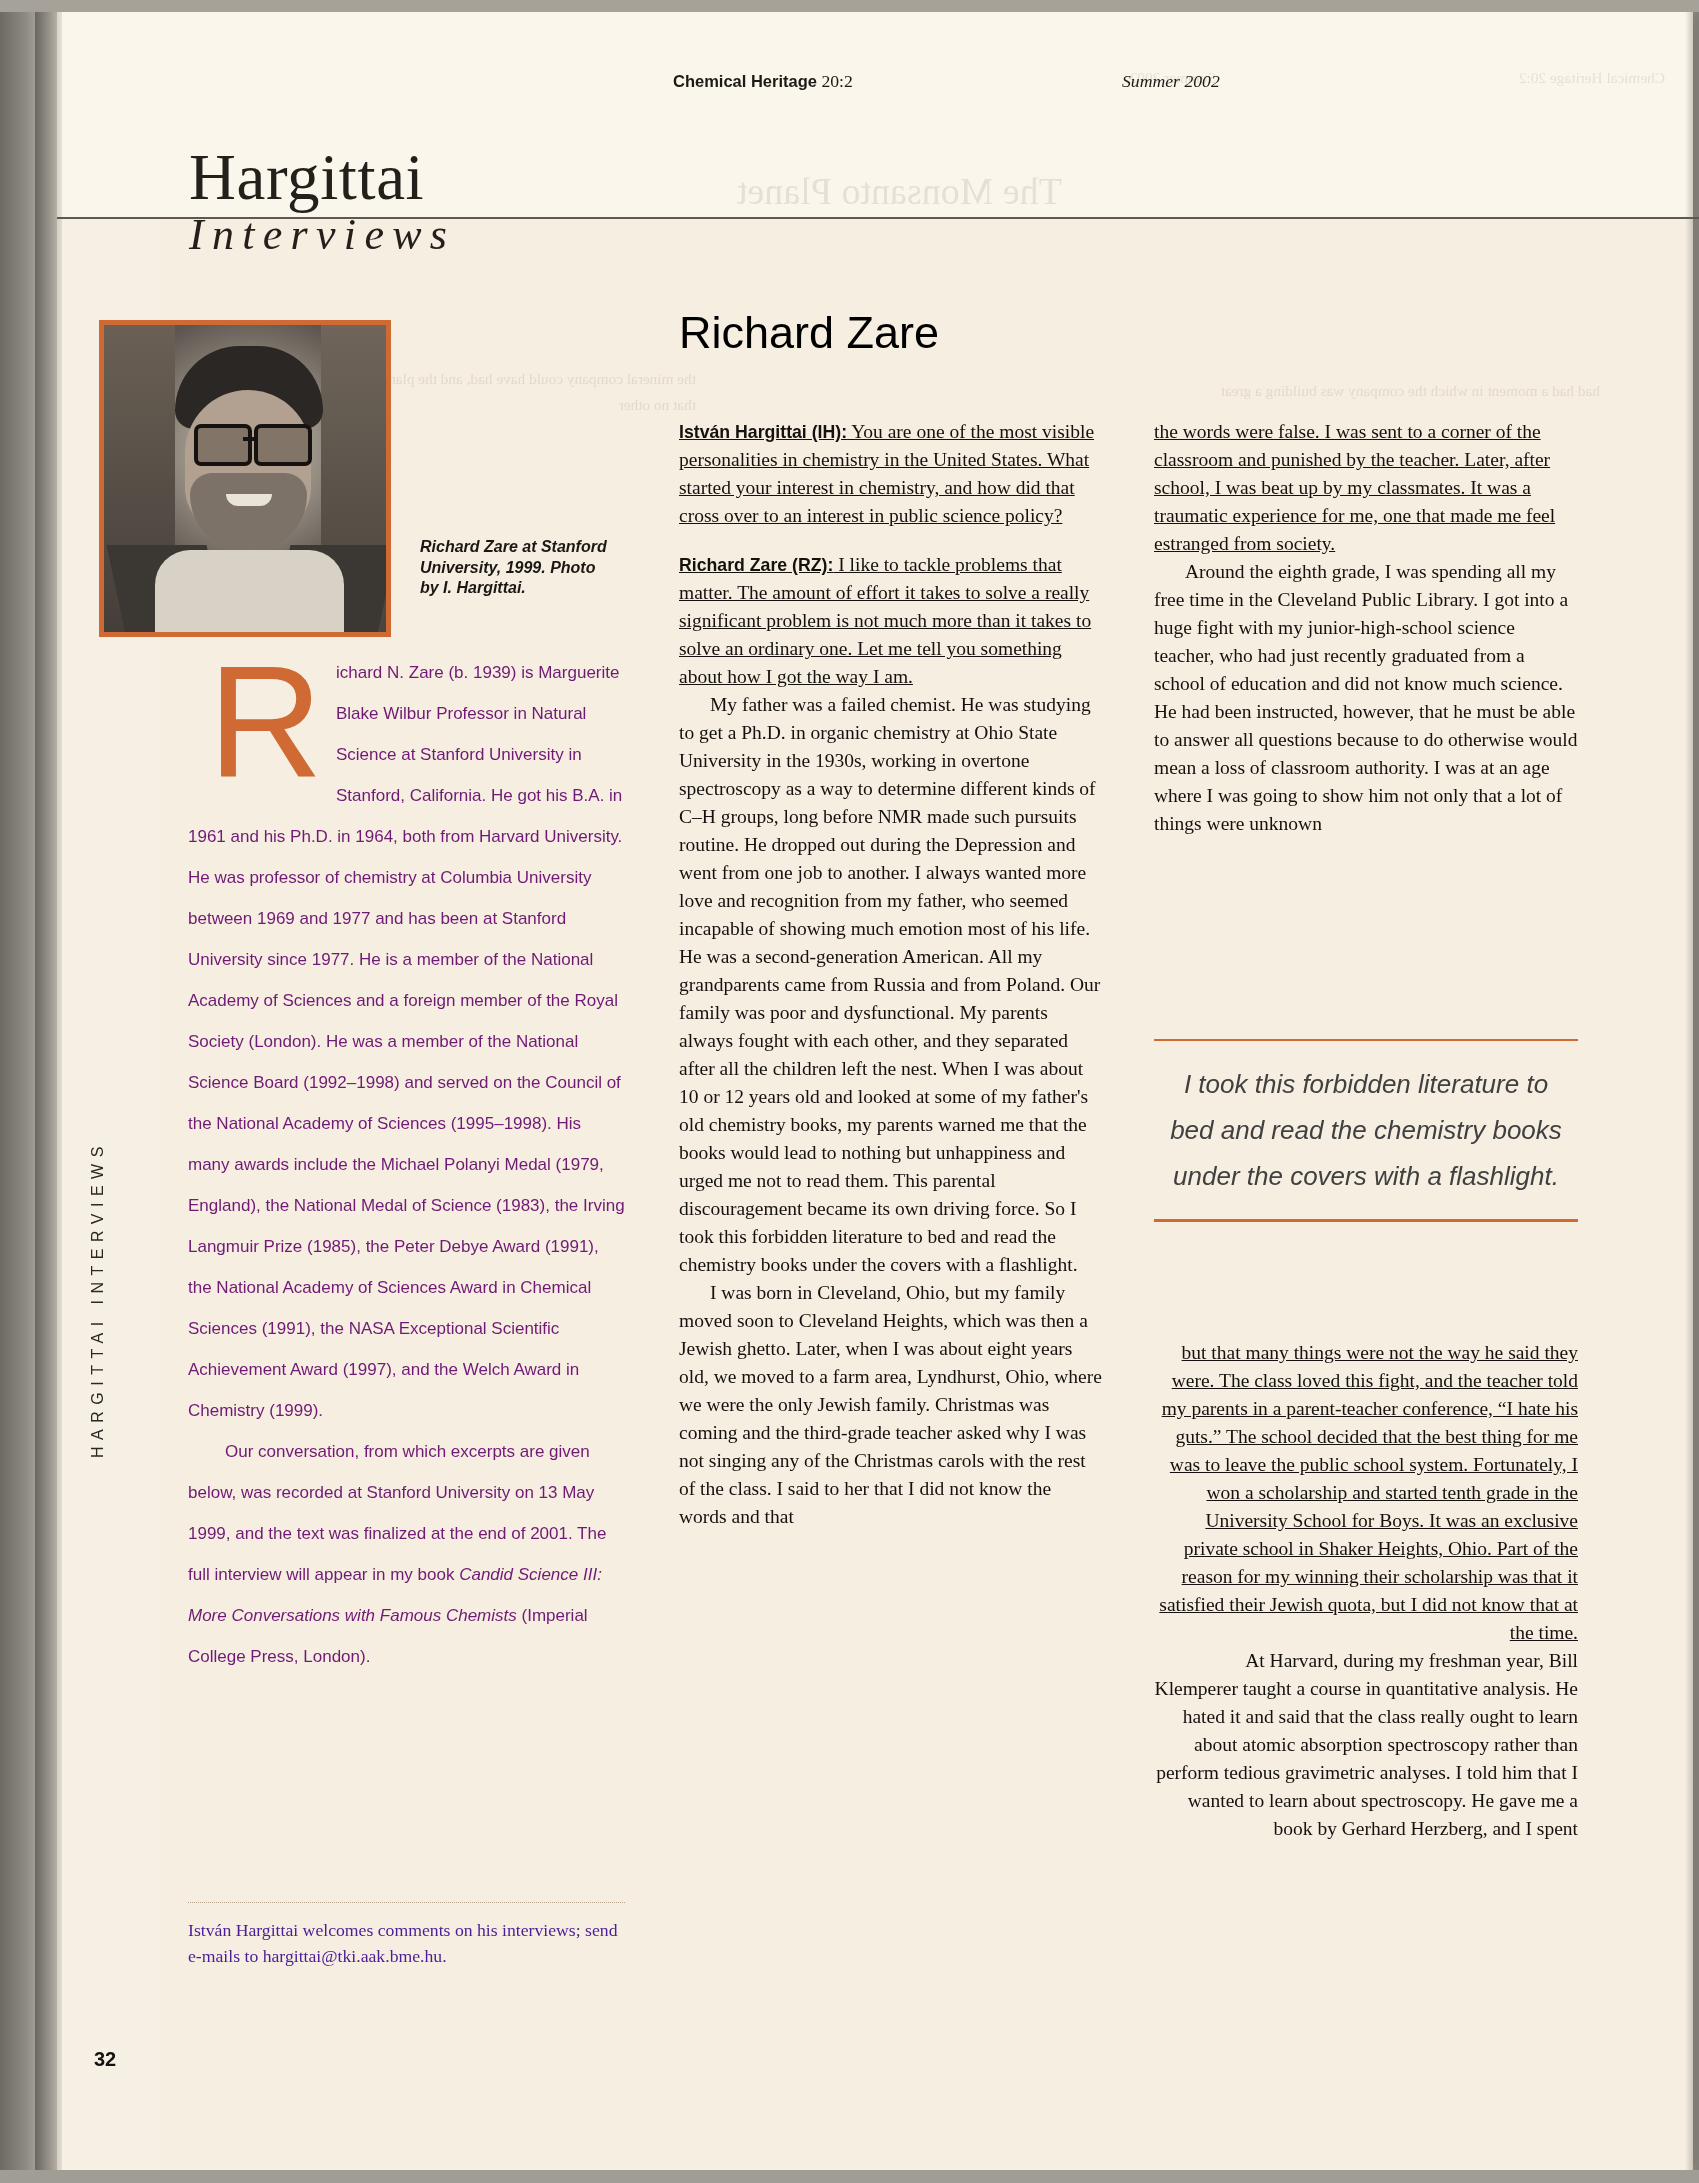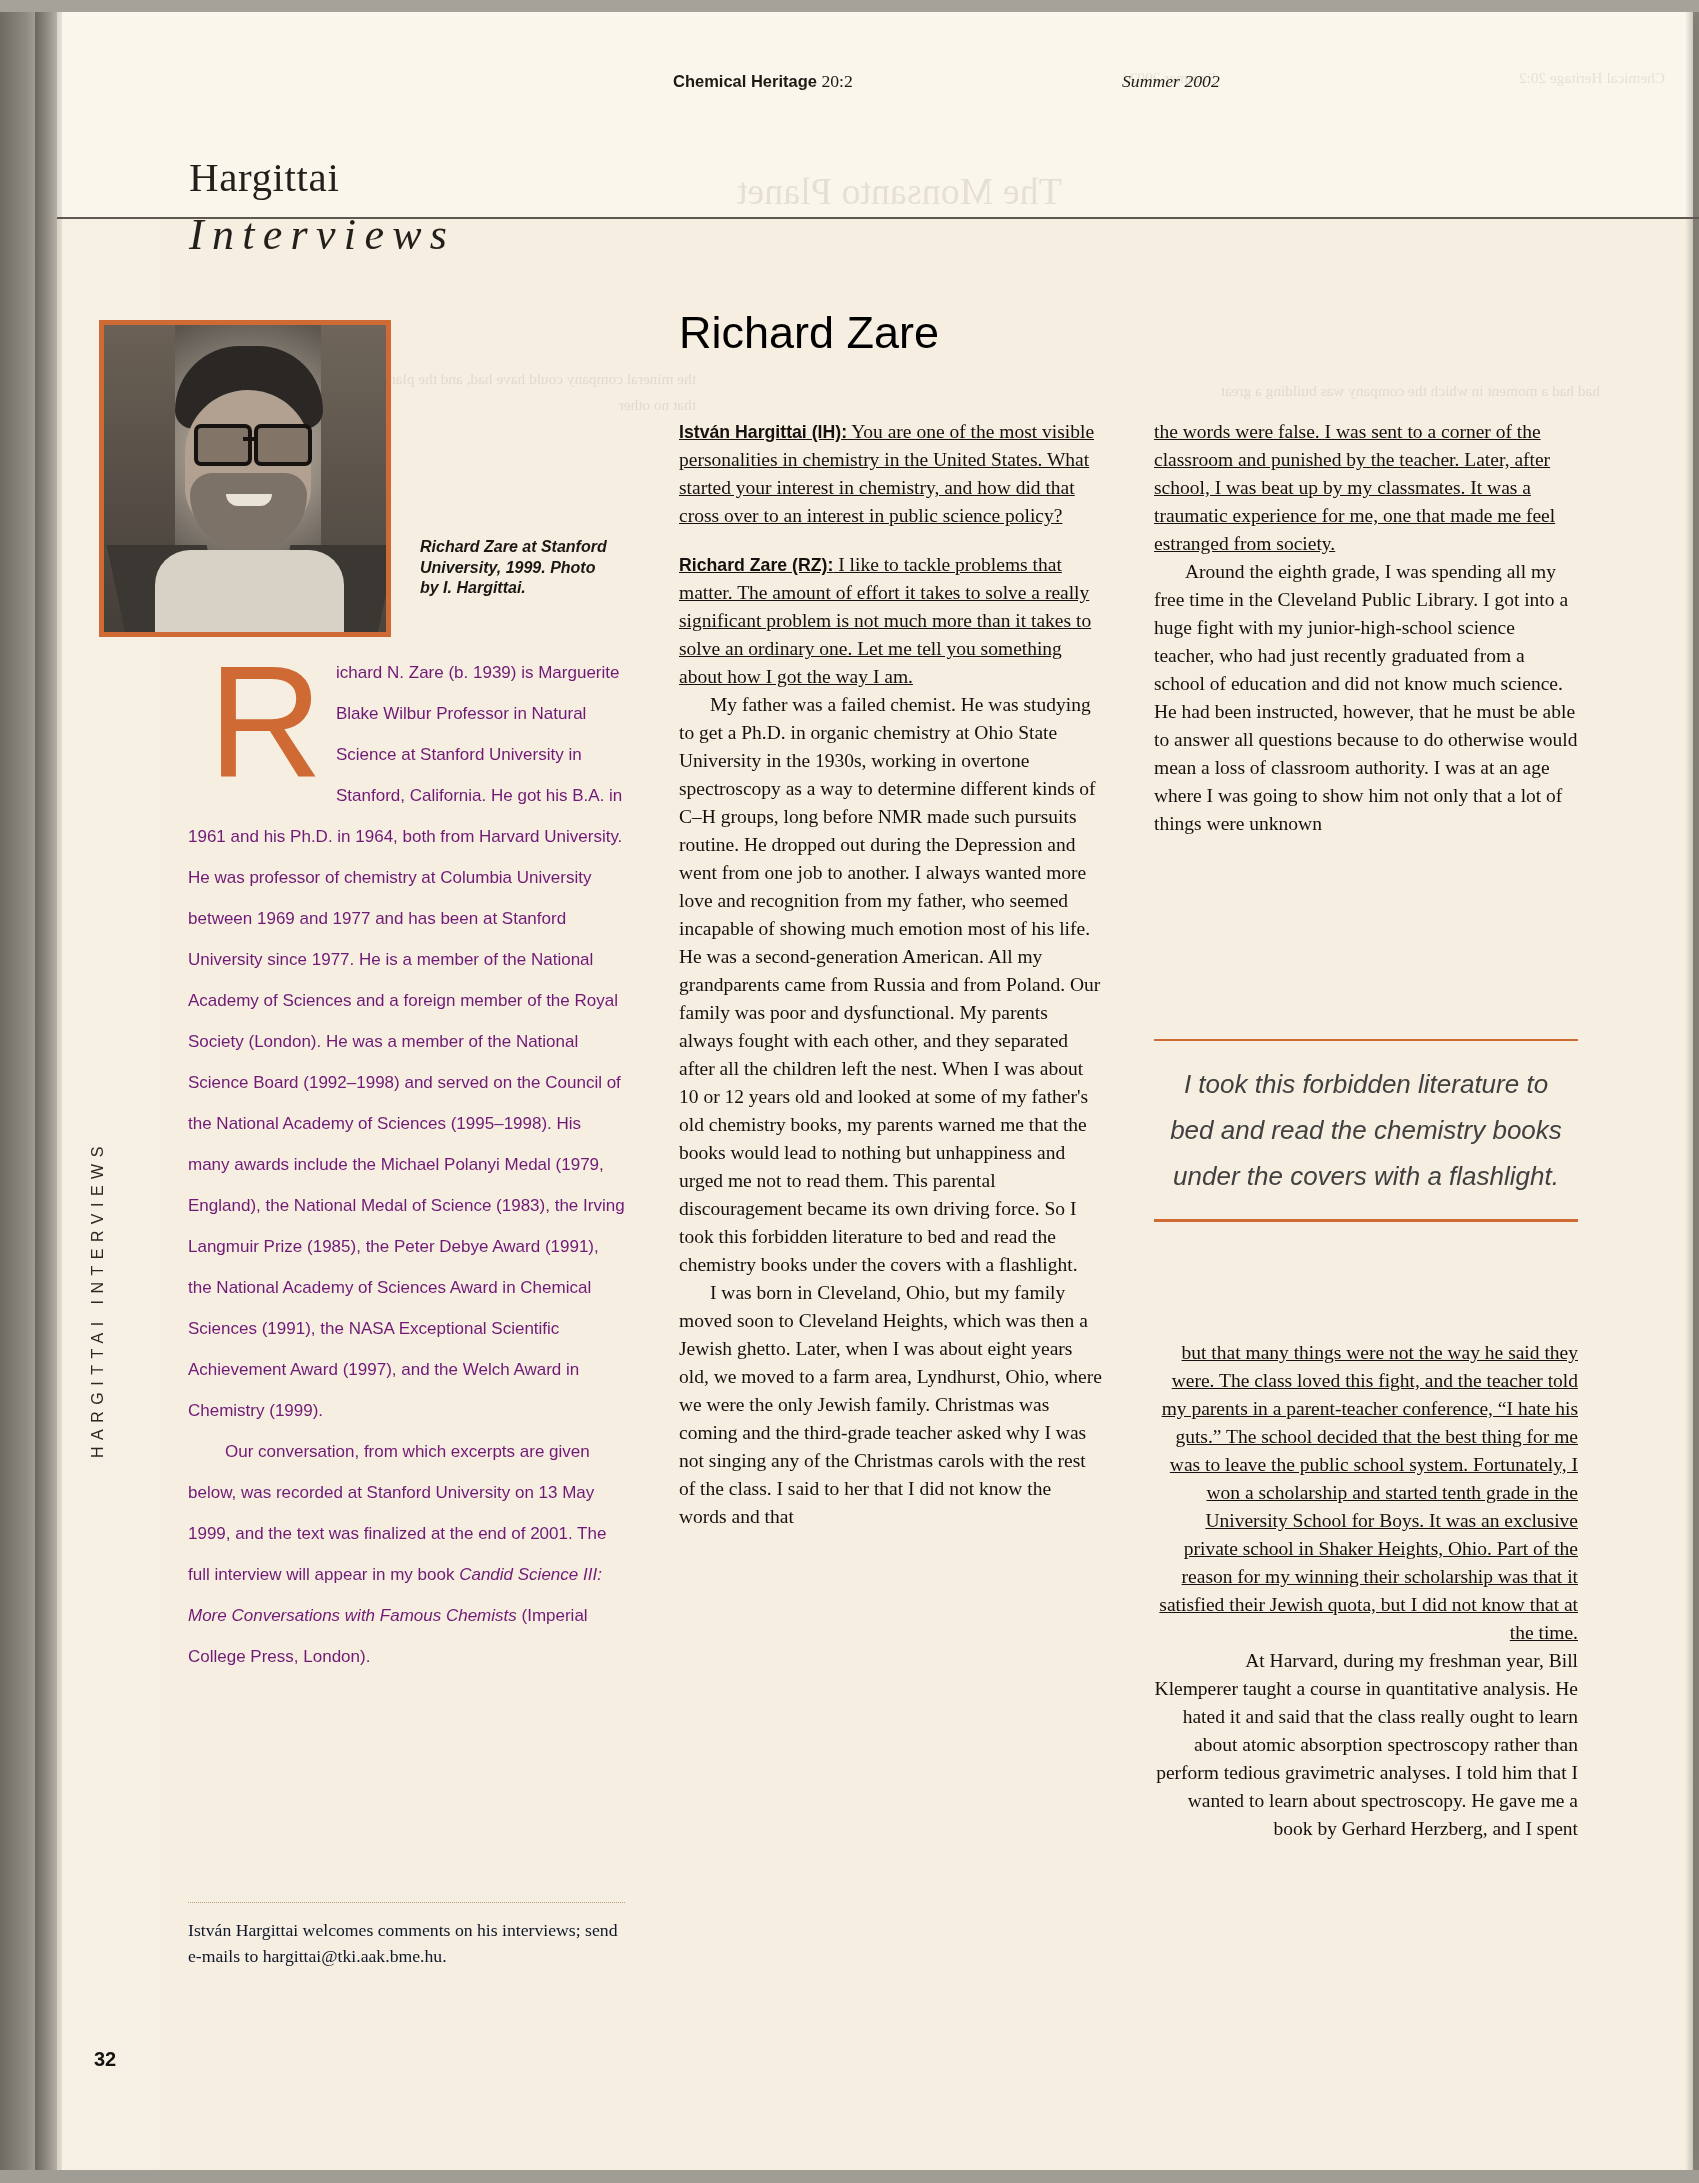--- a/index.html
+++ b/index.html
@@ -123,21 +123,21 @@
     height: 1.8px;
     background: #5d5850;
   }
   #masthead {
     position: absolute;
     left: 189px;
     top: 151px;
   }
   #masthead .h1 {
     font-family: "Liberation Serif", serif;
-    font-size: 41px;
+    font-size: 65px;
     letter-spacing: 0.6px;
     color: #231f1b;
     line-height: 53px;
   }
   #masthead .h2 {
     font-family: "Liberation Serif", serif;
     font-style: italic;
     font-size: 44px;
     letter-spacing: 8.3px;
     color: #231f1b;
@@ -260,21 +260,21 @@
     border-top: 1.8px dotted #b79f86;
   }
   #bio-note {
     position: absolute;
     left: 188px;
     top: 1917px;
     width: 437px;
     font-family: "Liberation Serif", serif;
     font-size: 17.7px;
     line-height: 26px;
-    color: #0f172a;
+    color: #4c1d95;
   }
 
   
   #sidetab {
     position: absolute;
     left: 89px;
     top: 1458px;
     font-family: "Liberation Sans", sans-serif;
     font-size: 16px;
     letter-spacing: 6.5px;

